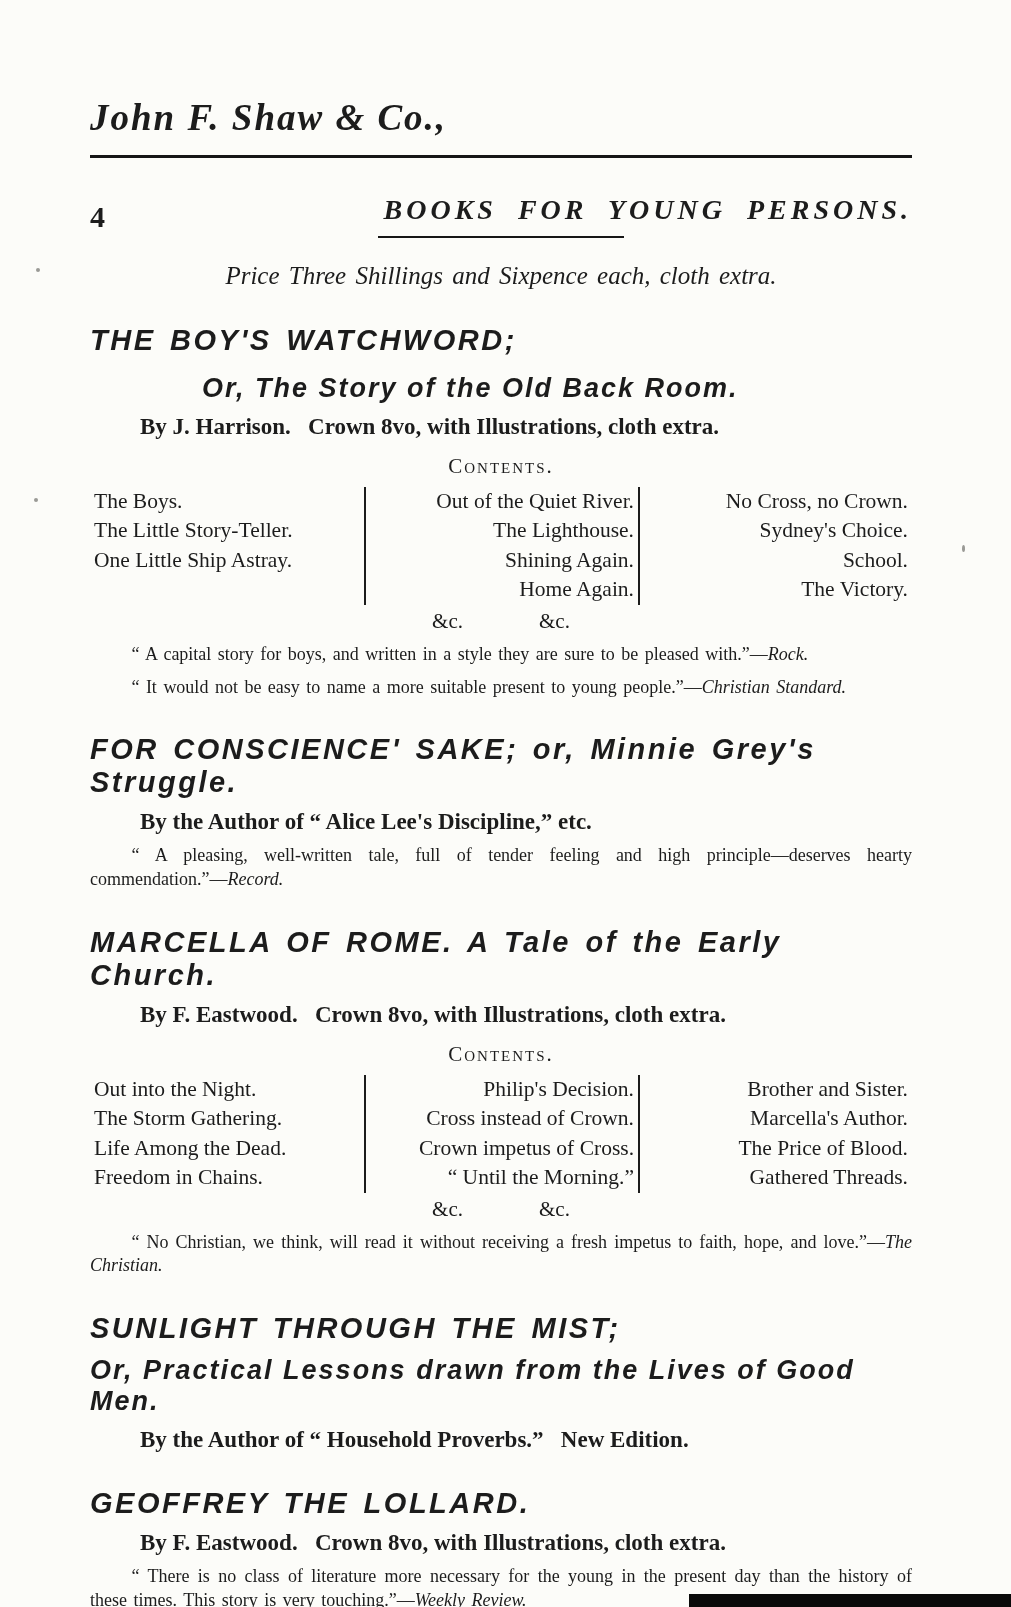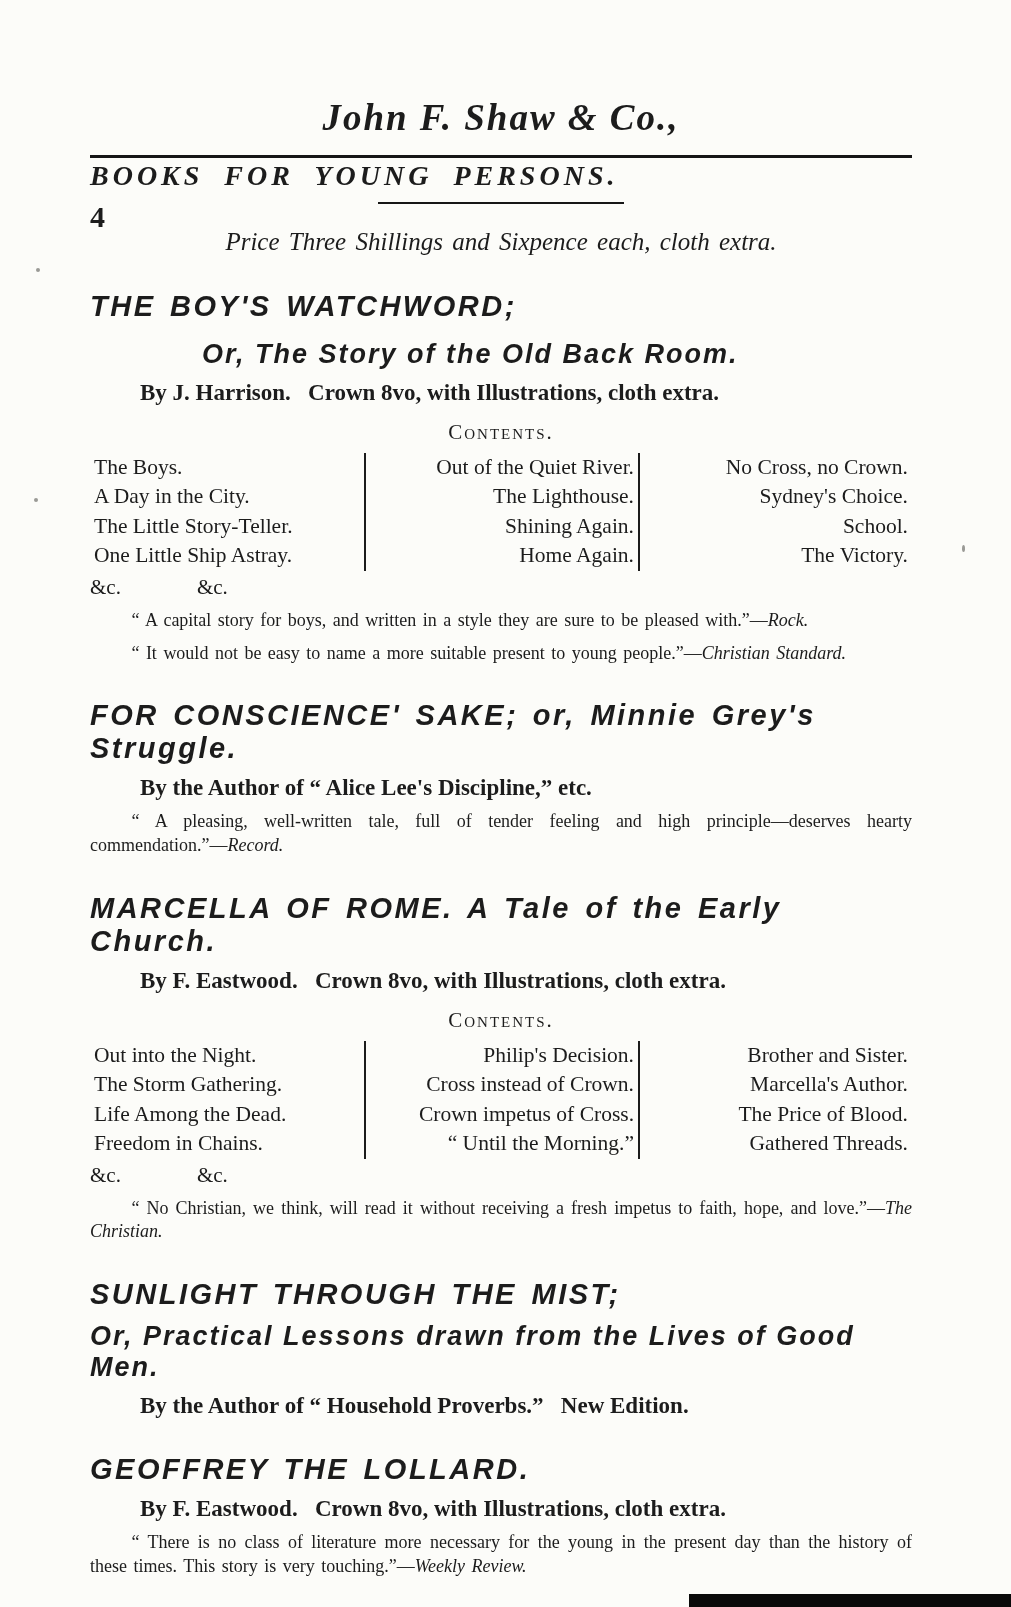--- a/index.html
+++ b/index.html
@@ -15,31 +15,31 @@
   }
   .content { width: 822px; margin: 0 auto 0 90px; }
 
   
   .page-header { position: relative; padding-top: 96px; height: 160px; }
   .page-number {
     position: absolute; left: 0; top: 104px;
     font-size: 30px; font-weight: bold;
   }
   .header-title {
-    text-align: center; font-size: 37px;
+    font-size: 37px;
     font-style: italic; font-weight: bold;
     letter-spacing: 2px;
   }
   .rule {
     border: 0; border-top: 3px solid #161616;
     margin-top: 16px;
   }
 
   
-  .section-heading-wrap { text-align: left; }
+  .section-heading-wrap { text-align: right; margin-top: 34px; }
   .section-heading {
     display: inline-block;
     font-style: italic; font-size: 28px; font-weight: bold;
     letter-spacing: 4px; word-spacing: 10px;
   }
   .section-underline {
     width: 246px; margin: 10px auto 0 auto;
     border-top: 2.5px solid #161616;
   }
   .price-line {
@@ -77,21 +77,21 @@
   }
   .contents-row { display: flex; margin-top: 8px; }
   .contents-col {
     list-style: none; flex: 1 1 33.3%;
     padding: 0 4px 0 14px;
     font-size: 21.5px; line-height: 1.37;
   }
   .contents-col:first-child { padding-left: 4px; }
   .contents-col + .contents-col { border-left: 2.5px solid #1c1c1c; text-align: right; }
   .etc-line {
-    text-align: left; font-size: 21px; margin-top: 4px;
+    text-align: center; font-size: 21px; margin-top: 4px;
   }
   .etc-line span { display: inline-block; }
   .etc-line span + span { margin-left: 76px; }
 
   
   .review {
     font-size: 18px; line-height: 1.32;
     text-align: justify; text-indent: 2.3em;
     margin-top: 9px; word-spacing: 2px;
   }
@@ -125,21 +125,20 @@
 
     <div class="book">
       <div class="book-title">THE BOY'S WATCHWORD;</div>
       <div class="book-subtitle">Or, The Story of the Old Back Room.</div>
       <div class="byline">By J. Harrison.   Crown 8vo, with Illustrations, cloth extra.</div>
 
       <div class="contents-label">Contents.</div>
       <div class="contents-row">
         <ul class="contents-col">
           <li>The Boys.</li>
-          <li>A Day in the City.</li>
           <li>The Little Story-Teller.</li>
           <li>One Little Ship Astray.</li>
         </ul>
         <ul class="contents-col">
           <li>Out of the Quiet River.</li>
           <li>The Lighthouse.</li>
           <li>Shining Again.</li>
           <li>Home Again.</li>
         </ul>
         <ul class="contents-col">

